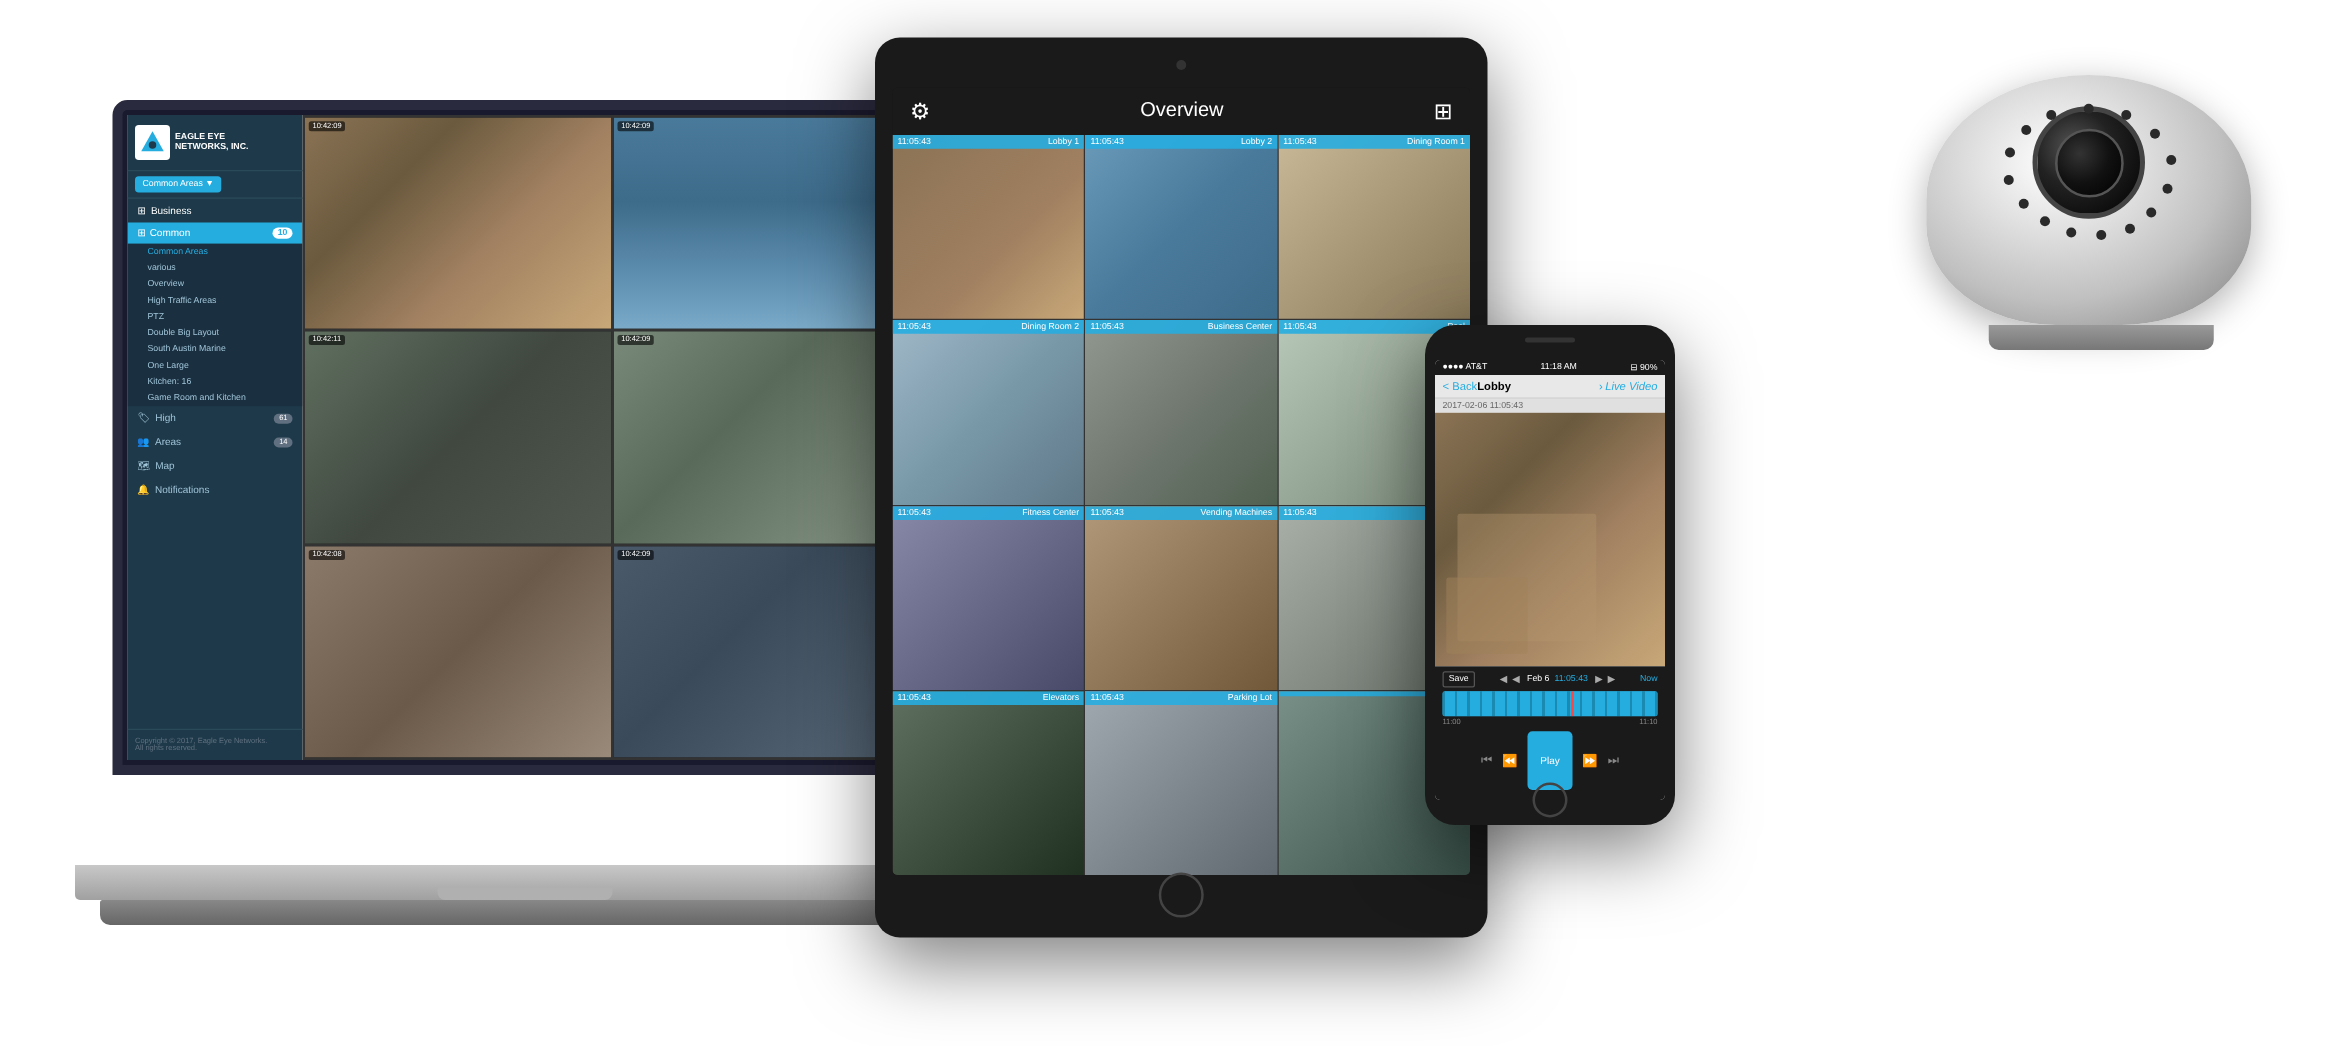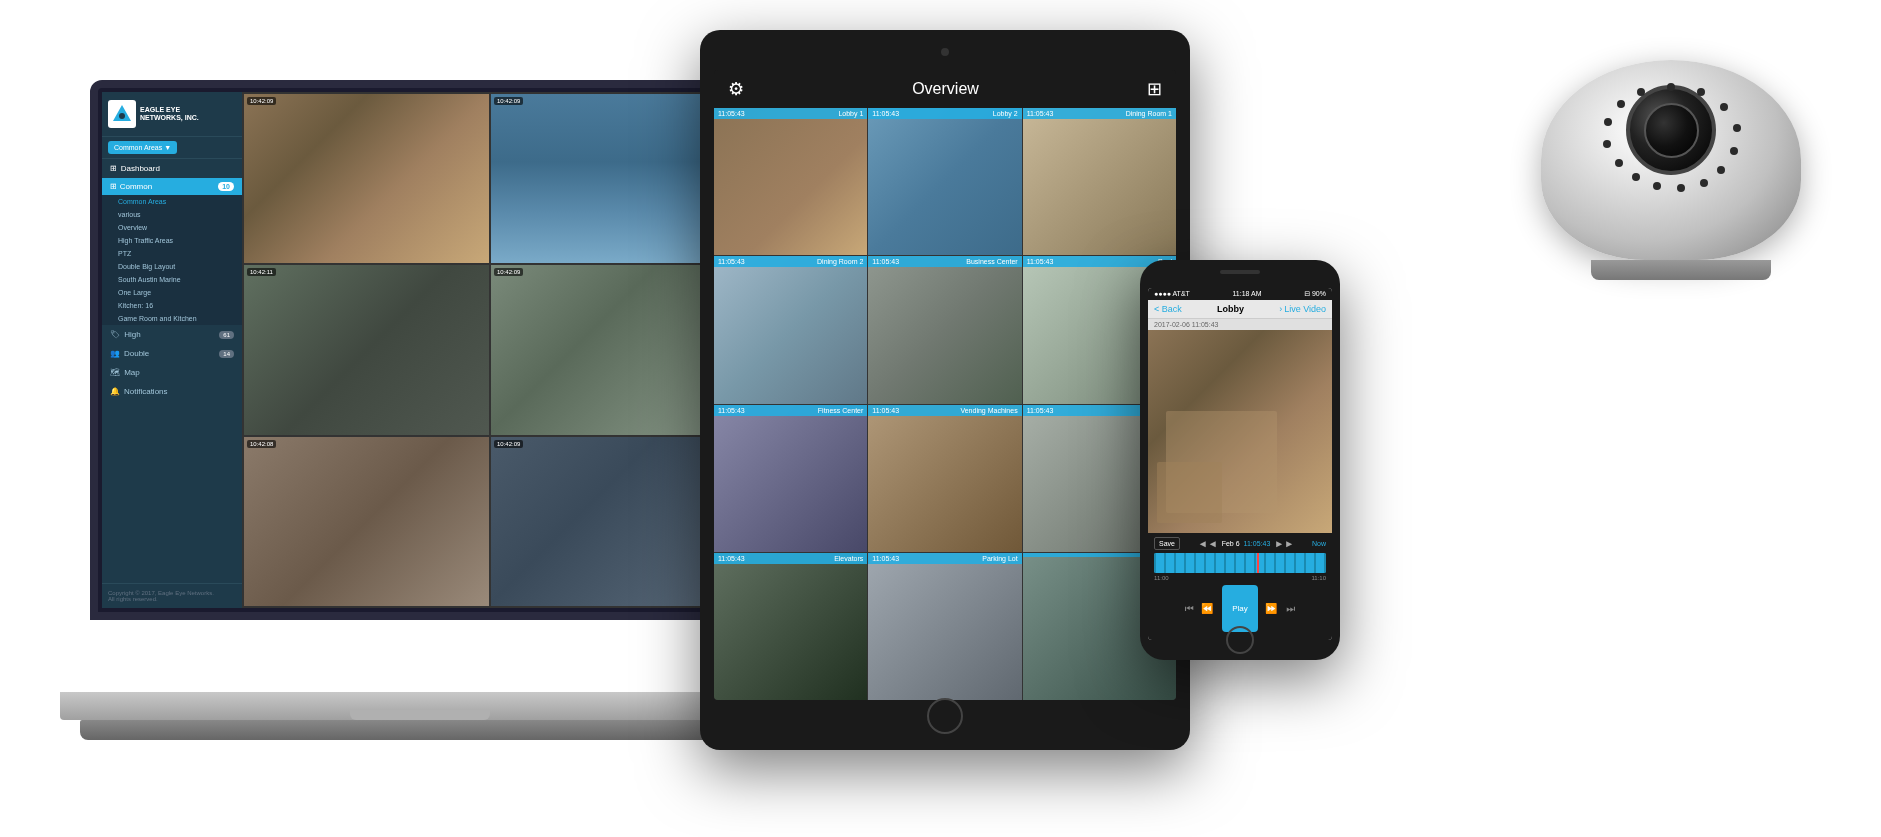--- a/index.html
+++ b/index.html
@@ -409,27 +409,28 @@
     }
     .phone-back-btn {
       color: #26ade0;
       font-size: 9px;
       display: flex;
       align-items: center;
       gap: 1px;
     }
     .phone-nav-title {
       flex: 1;
-      text-align: center;
+      text-align: left;
       font-size: 9px;
       font-weight: bold;
     }
     .phone-nav-right {
       color: #26ade0;
       font-size: 9px;
+      font-style: italic;
     }
     .phone-sub-header {
       background: #e0e0e0;
       padding: 2px 6px;
       font-size: 7px;
       color: #666;
       flex-shrink: 0;
     }
     .phone-camera-view {
       flex: 1;
@@ -577,21 +578,21 @@
 
           <div class="layout-selector">
             <button class="layout-btn">
               <span>Common Areas ▼</span>
             </button>
           </div>
 
           <div class="sidebar-nav">
             <div class="nav-item active">
               <span>⊞</span>
-              <span>Dashboard</span>
+              <span>Business</span>
             </div>
 
             <div class="nav-section">
               <div style="display:flex;align-items:center;gap:3px;">
                 <span>⊞</span>
                 <span>Common</span>
               </div>
               <span class="nav-section-badge">10</span>
             </div>
 
@@ -612,21 +613,21 @@
               <div style="display:flex;align-items:center;gap:4px;">
                 <span>🏷</span>
                 <span>High</span>
               </div>
               <span style="background:#607080;color:#fff;border-radius:8px;padding:1px 4px;font-size:6px;">61</span>
             </div>
 
             <div class="nav-item" style="justify-content:space-between;">
               <div style="display:flex;align-items:center;gap:4px;">
                 <span>👥</span>
-                <span>Double</span>
+                <span>Areas</span>
               </div>
               <span style="background:#607080;color:#fff;border-radius:8px;padding:1px 4px;font-size:6px;">14</span>
             </div>
 
             <div class="nav-item">
               <span>🗺</span>
               <span>Map</span>
             </div>
 
             <div class="nav-item">

